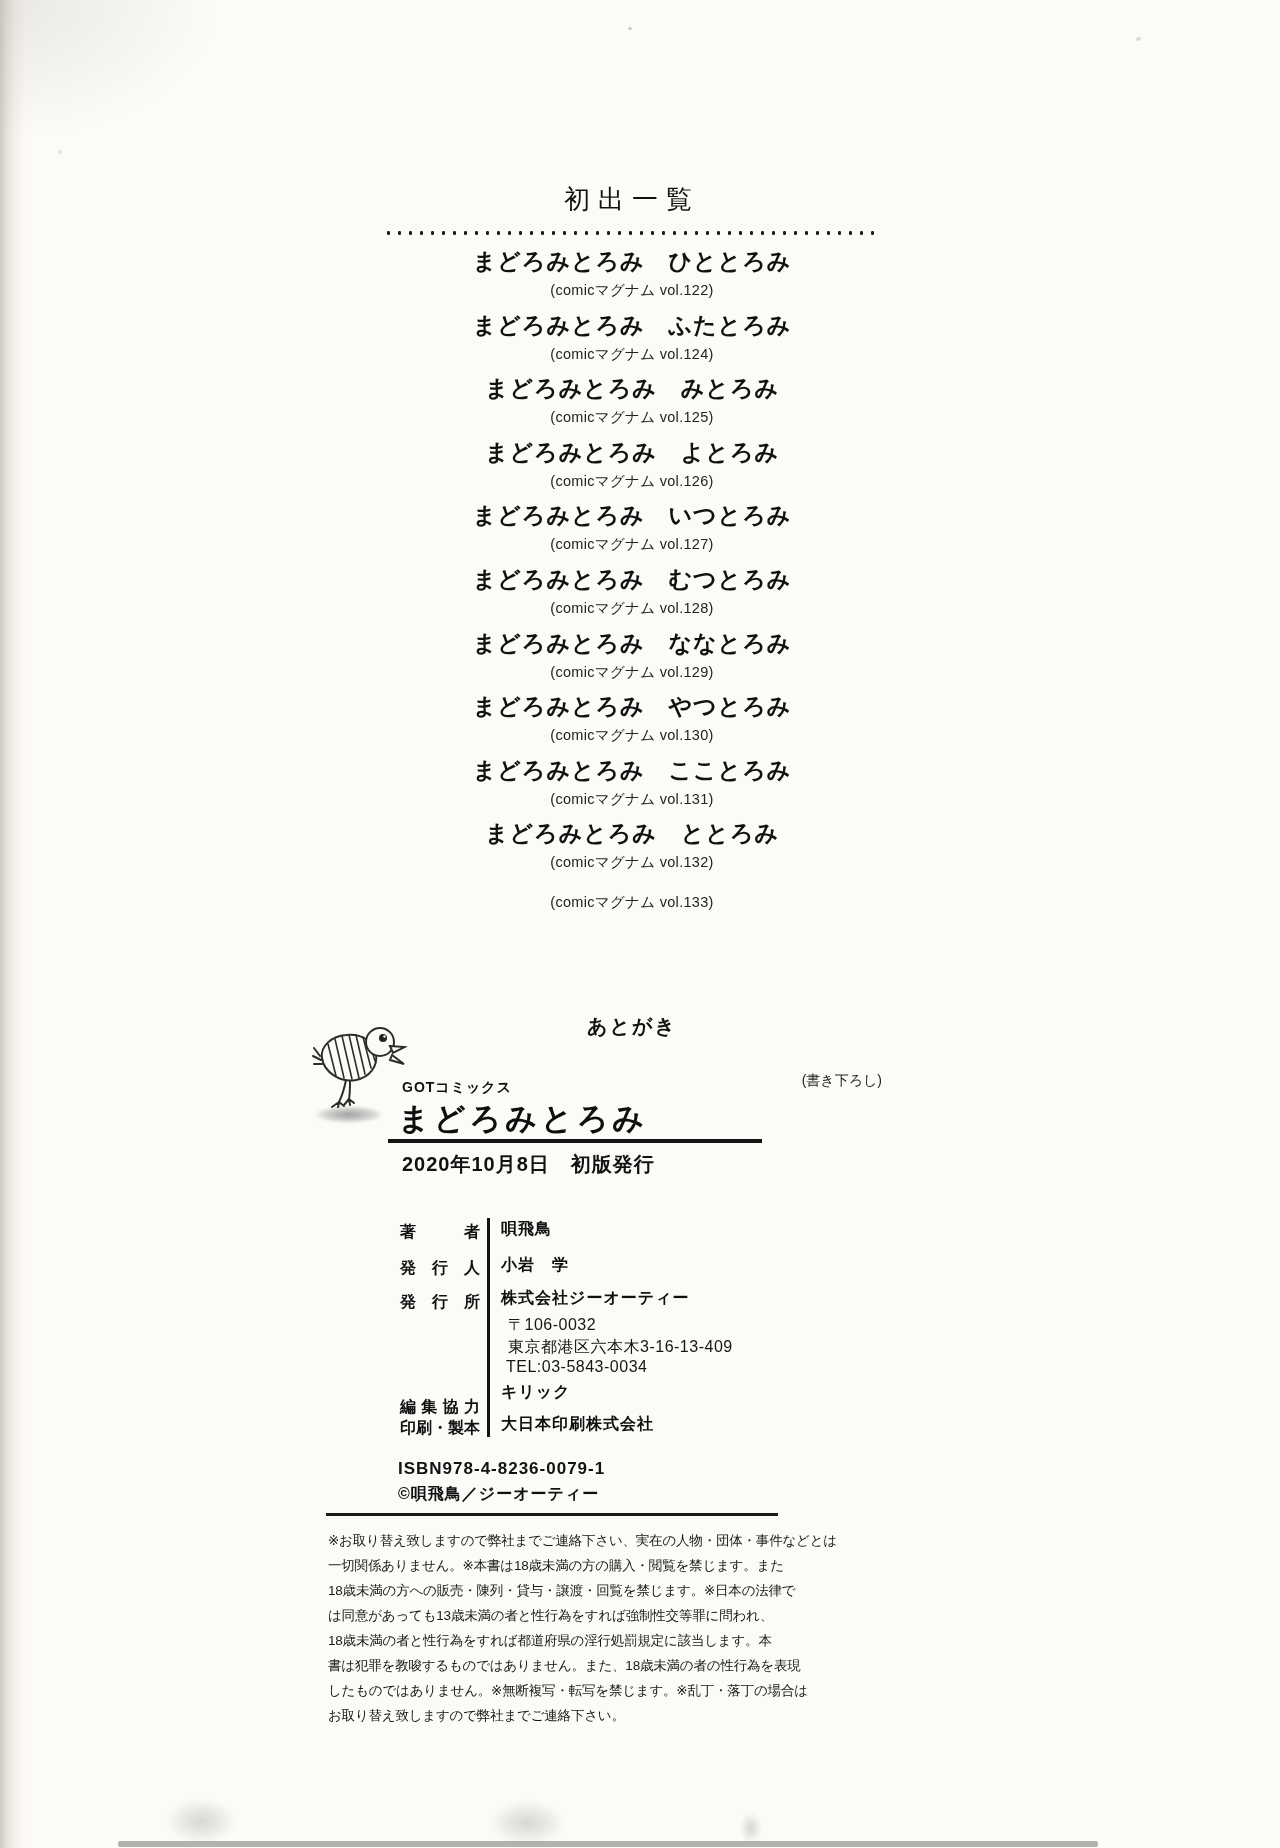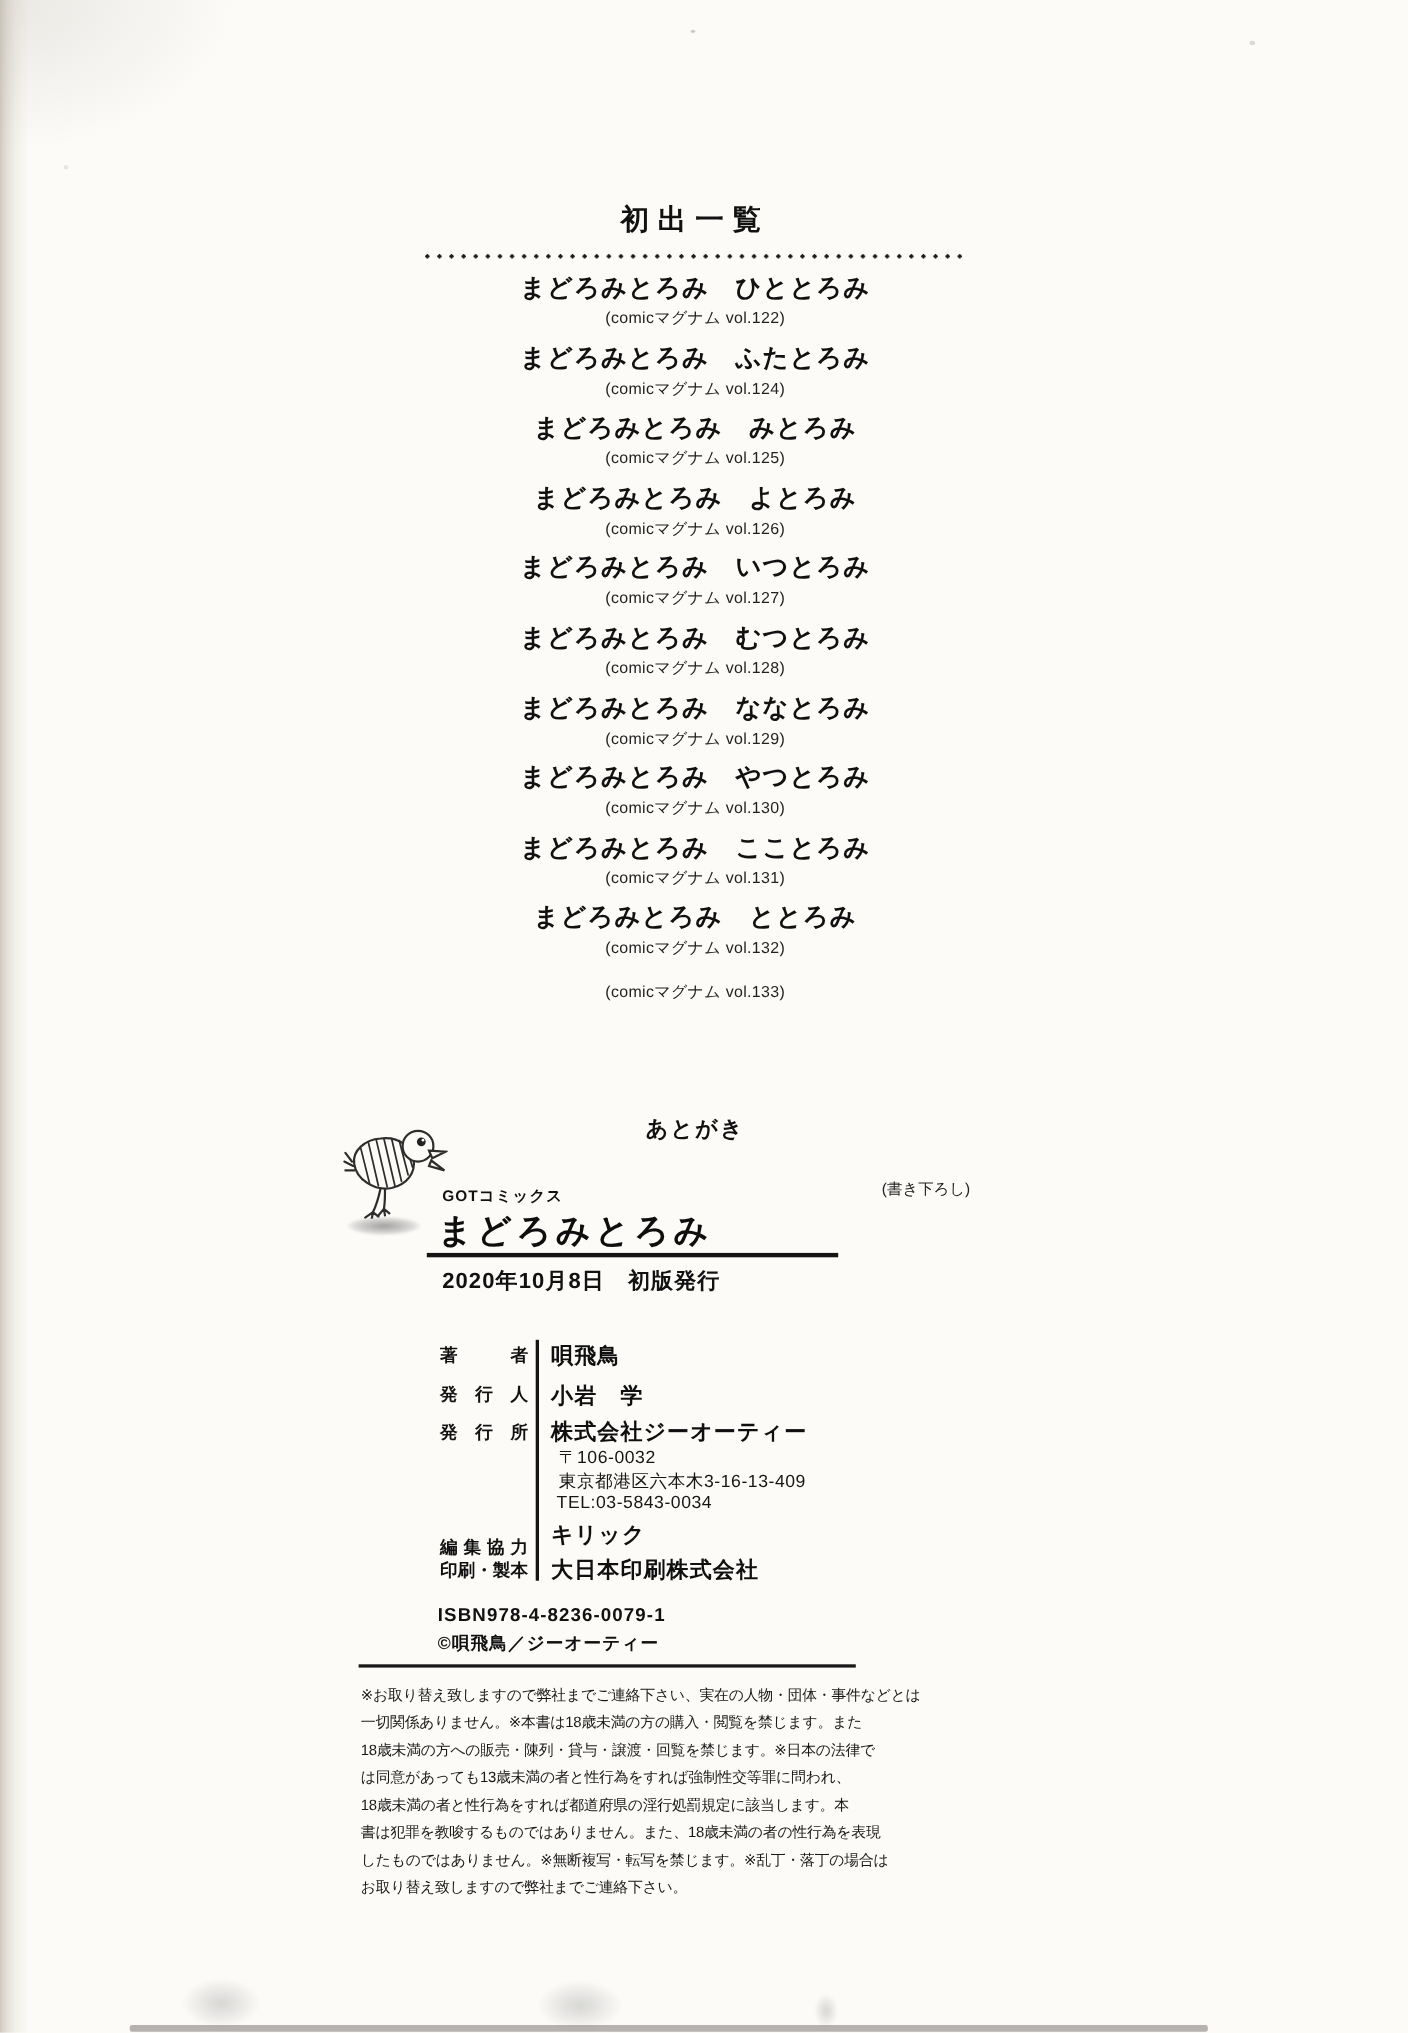--- a/index.html
+++ b/index.html
@@ -13,41 +13,41 @@
   
   .scan-left-edge{left:0;top:0;width:26px;height:1848px;
     background:linear-gradient(to right,#cfc9c0 0,#e3dfd8 6px,#f3f0ea 14px,rgba(252,251,248,0) 26px);}
   .scan-topleft{left:0;top:0;width:220px;height:140px;
     background:radial-gradient(ellipse at 0 0,rgba(180,174,164,.25),transparent 70%);}
   .speck{background:#8c8c8c;border-radius:50%;opacity:.45;}
   .smudge{background:radial-gradient(ellipse,rgba(120,120,120,.28),transparent 70%);filter:blur(1px);}
   .scan-bottom-bar{left:118px;top:1841px;width:980px;height:6px;background:#6e6b66;opacity:.5;filter:blur(.6px);border-radius:2px;}
   
   .page-title{left:382px;top:182px;width:500px;text-align:center;
-    font-size:26px;font-weight:700;letter-spacing:8px;color:#111;}
+    font-size:26px;font-weight:400;letter-spacing:8px;color:#111;}
   .dotted-rule{left:383px;top:230px;width:494px;height:6px;
     background-image:radial-gradient(circle,#1c1c1c 1.7px,transparent 2px);
     background-size:11px 6px;background-repeat:repeat-x;background-position:0 50%;}
   .entries{left:378px;top:249px;width:508px;display:flex;flex-direction:column;}
   .entry{height:63.6px;text-align:center;}
   .entry-title{font-size:23px;font-weight:600;line-height:24px;letter-spacing:1px;color:#111;}
   .entry-source{font-size:14.5px;font-weight:500;line-height:18px;margin-top:8px;letter-spacing:.3px;color:#222;}
   .afterword-title{left:382px;top:1013px;width:500px;text-align:center;font-size:20px;font-weight:600;letter-spacing:2px;color:#111;}
   .afterword-note{left:382px;top:1072px;width:500px;text-align:right;font-size:14px;font-weight:400;color:#222;}
   
   .bird{left:312px;top:1022px;width:95px;height:86px;}
   .bird-shadow{left:315px;top:1106px;width:68px;height:17px;
     background:radial-gradient(ellipse,rgba(85,85,85,.55),rgba(120,120,120,.25) 55%,transparent 72%);
     filter:blur(.8px);border-radius:50%;}
   .imprint-label{left:402px;top:1079px;font-size:14px;font-weight:600;letter-spacing:1px;color:#111;}
   .book-title{left:398px;top:1098px;font-size:31px;font-weight:600;letter-spacing:4px;color:#0e0e0e;}
   .title-rule{left:388px;top:1139px;width:374px;height:3.5px;background:#141414;}
   .issue-date{left:402px;top:1151px;font-size:20px;font-weight:600;letter-spacing:1px;color:#111;}
   .credit-label{width:80px;text-align:justify;text-align-last:justify;font-size:16px;font-weight:600;color:#111;}
-  .credit-value{font-size:20px;font-weight:600;letter-spacing:1px;color:#0f0f0f;}
+  .credit-value{font-size:16px;font-weight:600;letter-spacing:1px;color:#0f0f0f;}
   .credit-sub{font-size:16px;font-weight:500;letter-spacing:.5px;color:#161616;}
   .credit-divider{left:487px;top:1218px;width:2.5px;height:219px;background:#141414;}
   .isbn{left:398px;top:1459px;font-size:17px;font-weight:600;letter-spacing:1px;color:#111;}
   .copyright{left:398px;top:1484px;font-size:16px;font-weight:600;letter-spacing:1px;color:#111;}
   
   .disclaimer-rule{left:326px;top:1513px;width:452px;height:2.5px;background:#1a1a1a;}
   .disclaimer{left:328px;top:1528px;width:470px;}
   .disclaimer-line{font-size:13.5px;font-weight:500;line-height:25px;letter-spacing:-0.2px;
     white-space:nowrap;color:#181818;}
 </style>

